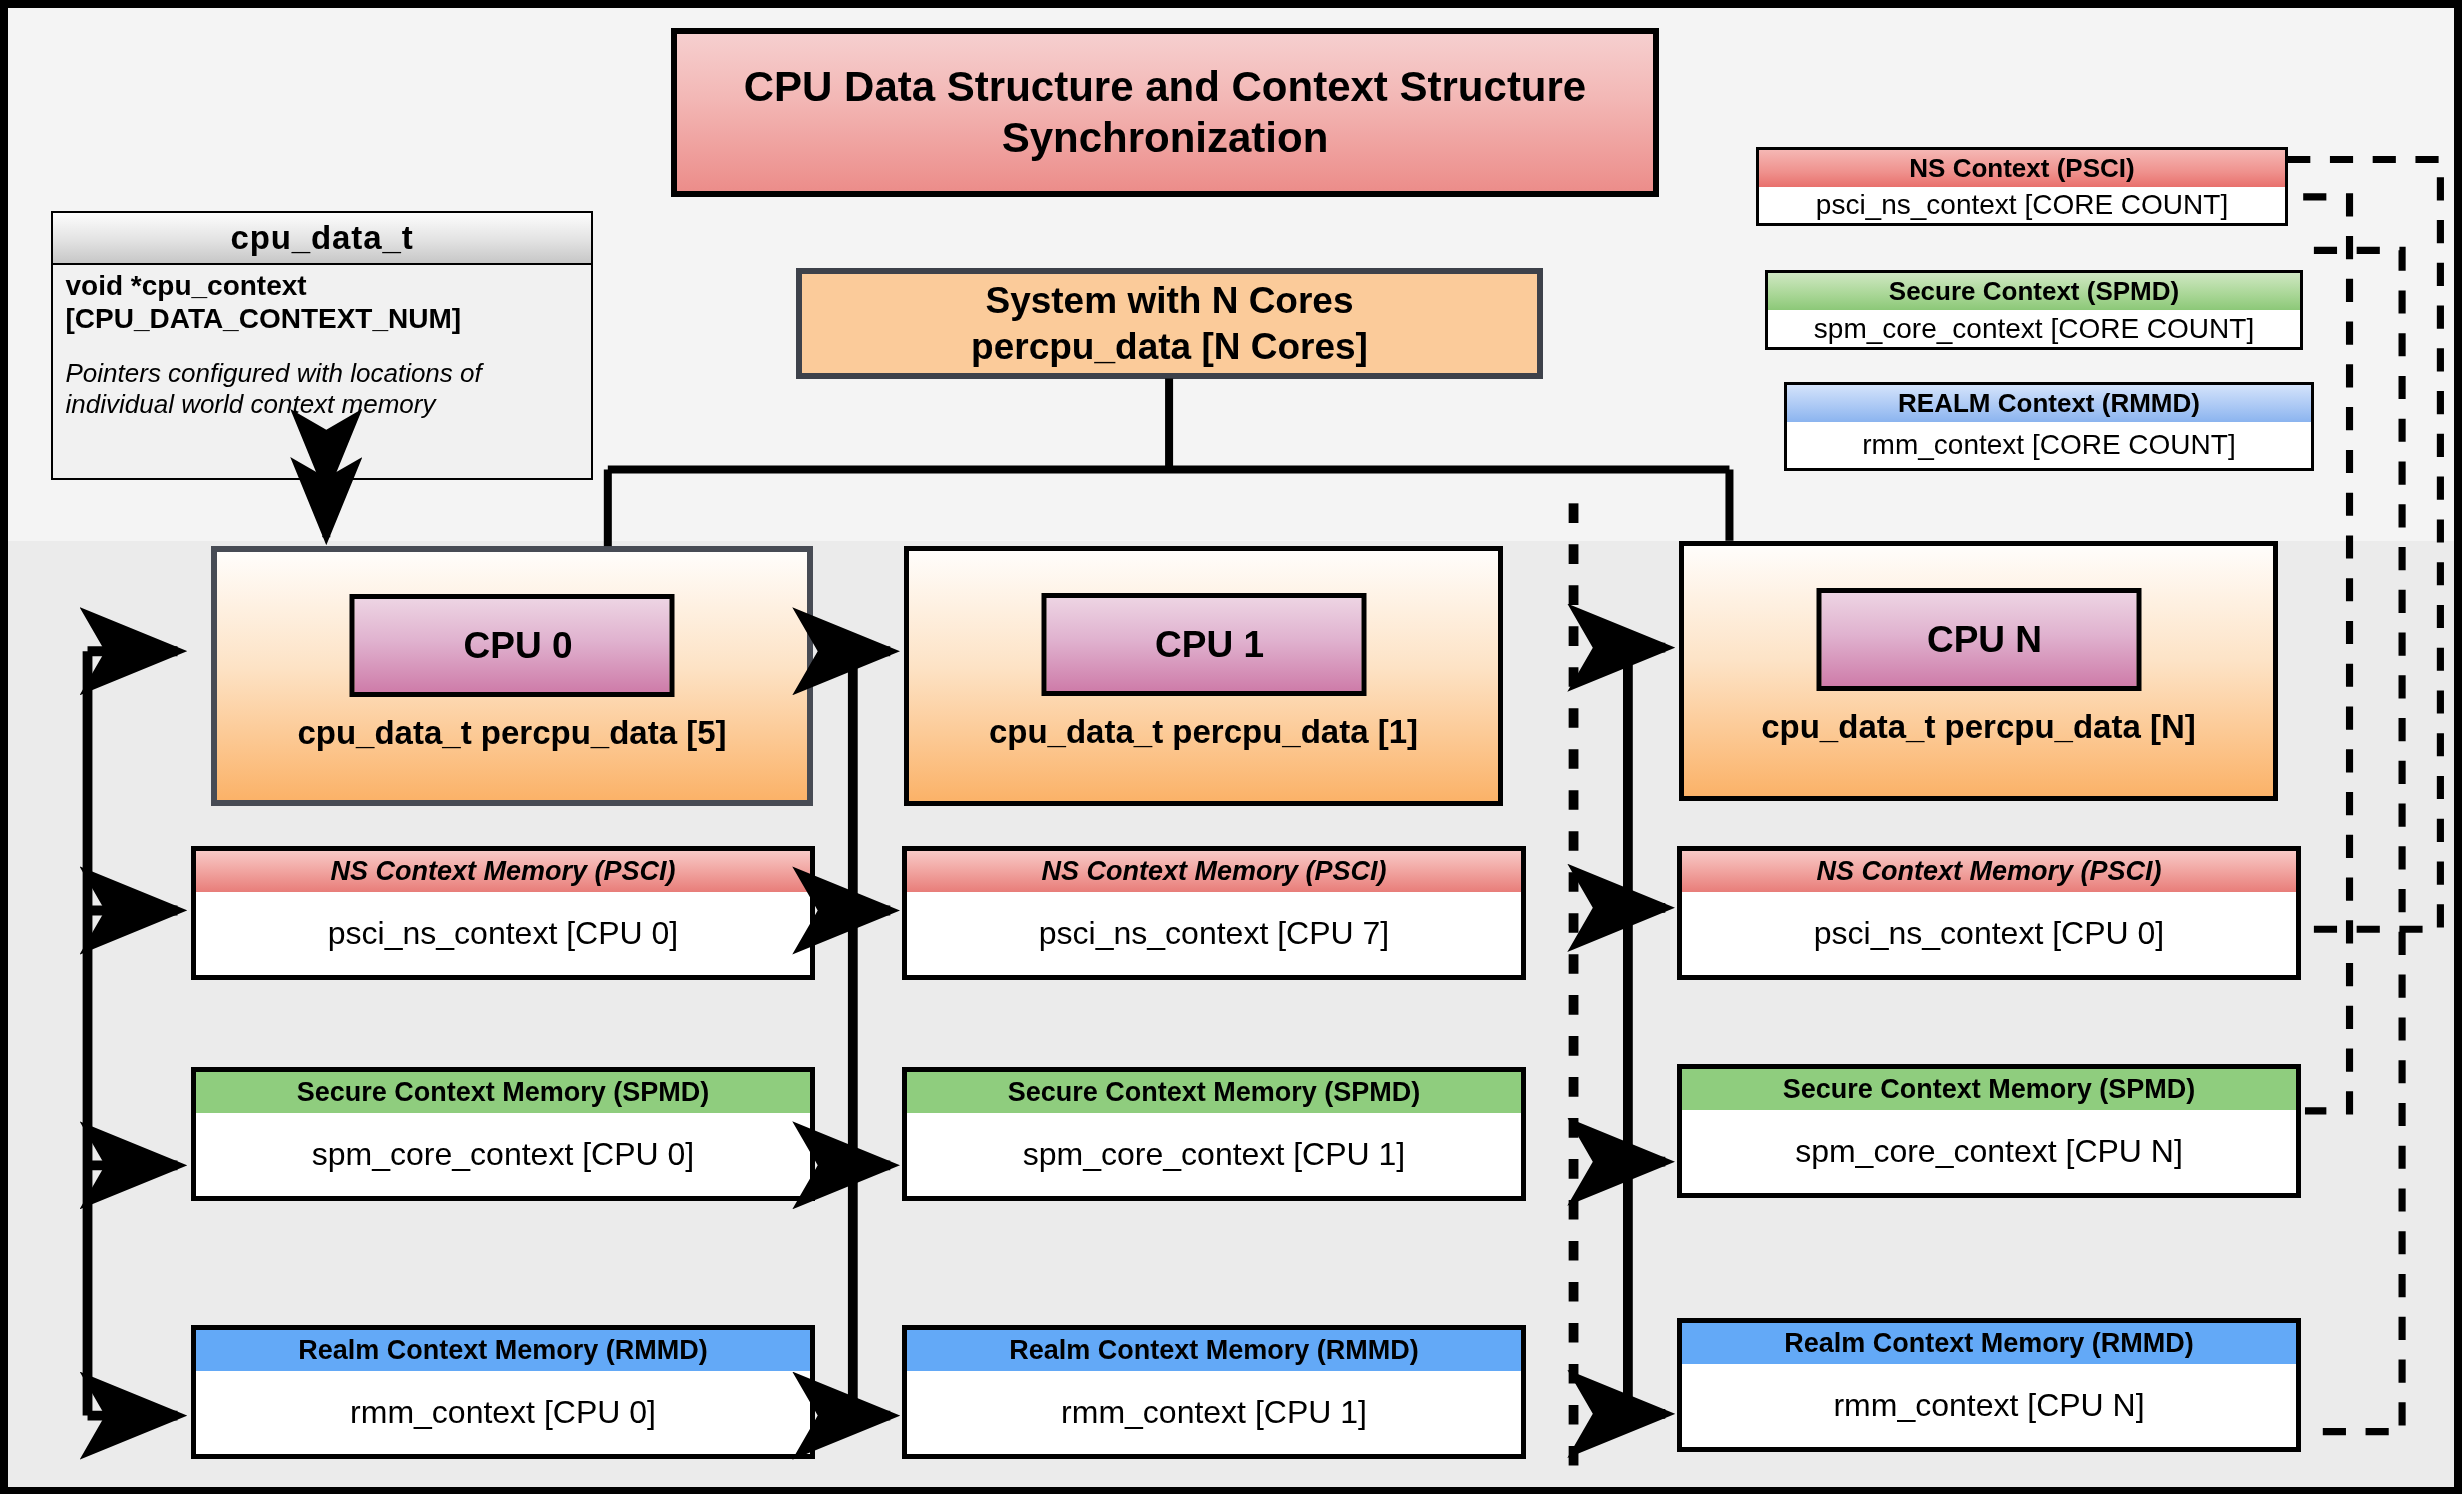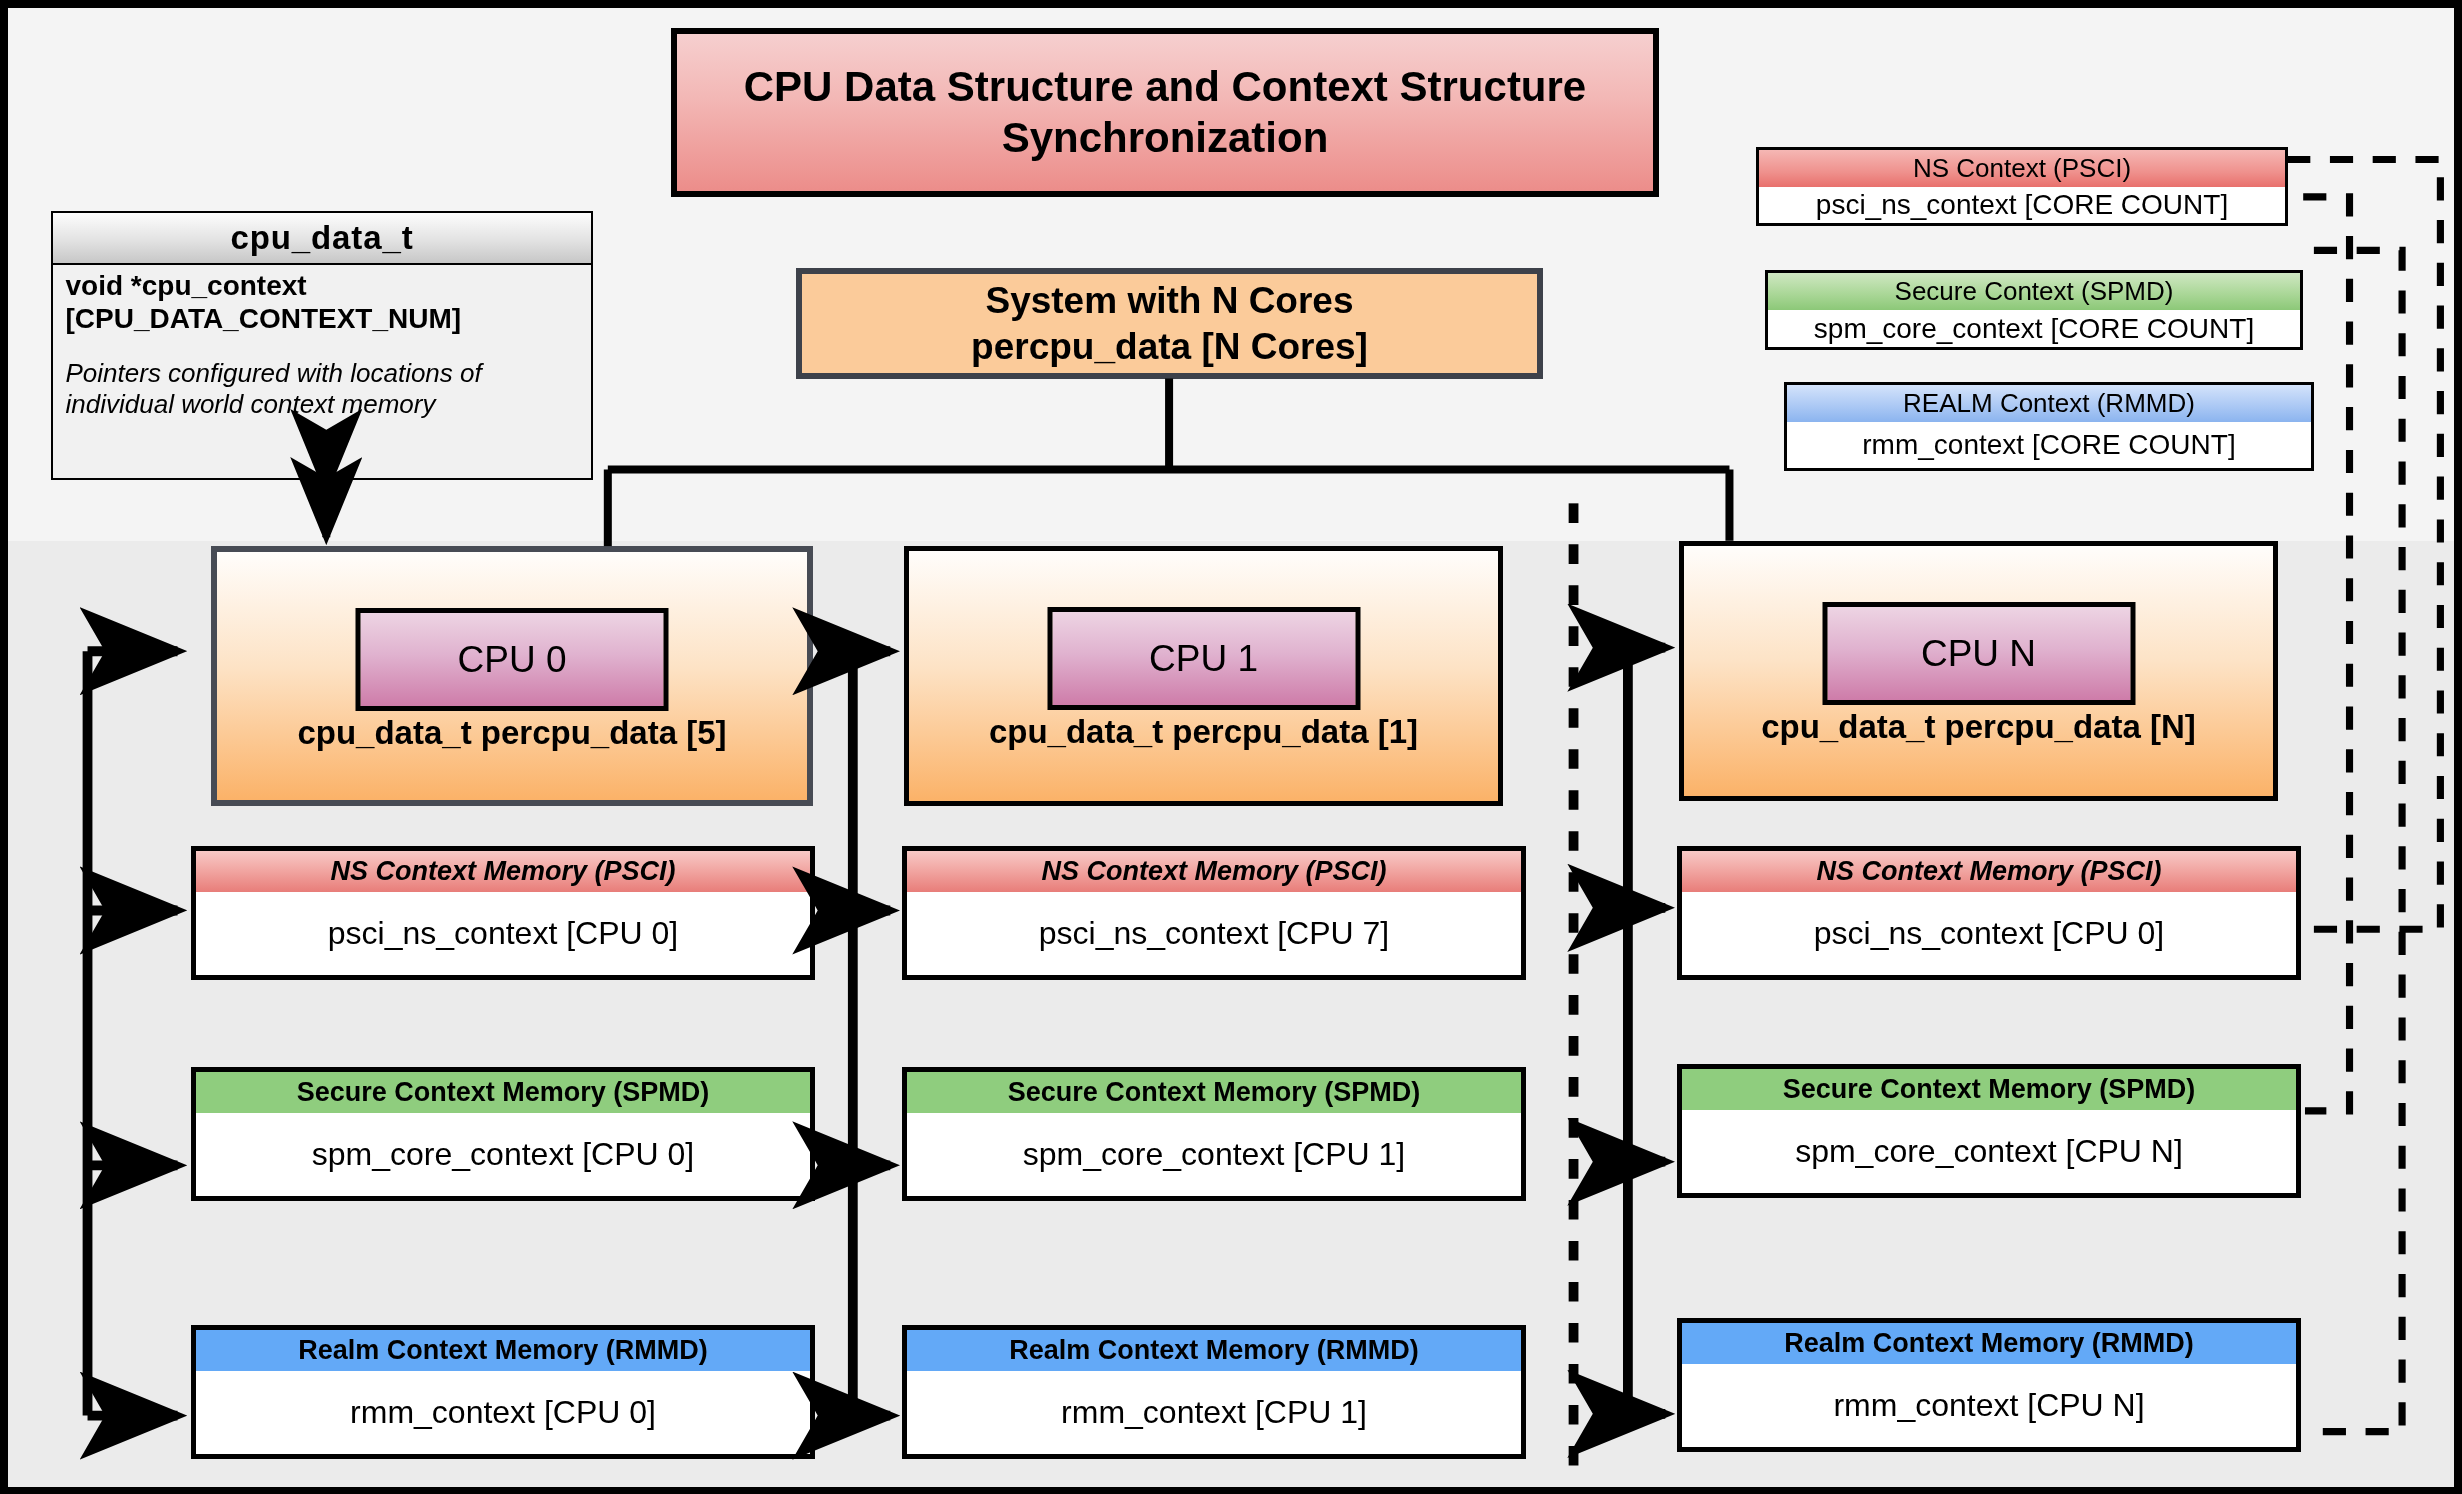--- a/index.html
+++ b/index.html
@@ -59,26 +59,26 @@
 
   
   .cpu-block{
     height:260px;
     background:linear-gradient(180deg,#fffdfb 0%,#fde3c6 46%,#fbb268 100%);
     display:block;
   }
   .cpu-block.gray-border{border:6.2px solid #474b54;}
   .cpu-block.black-border{border:5.3px solid #000;}
   .cpu-chip{
-    position:absolute;left:50%;transform:translateX(-50%);top:56px;
+    position:absolute;left:50%;transform:translateX(-50%);top:42px;
     width:303px;height:93px;
     border:5.3px solid #000;
     background:linear-gradient(180deg,#edd4e3 0%,#e0b2cf 45%,#ce7ca9 100%);
     display:flex;align-items:center;justify-content:center;
-    font-weight:normal;font-size:37px;color:#000;
+    font-weight:bold;font-size:37px;color:#000;padding-left:12px;
   }
   .cpu-label{
     position:absolute;left:0;right:0;top:162px;text-align:center;
     font-weight:bold;font-size:33px;color:#000;
   }
 
   
   .ctx-card{border:5.3px solid #000;background:#fff;}
   .ctx-head{
     position:absolute;left:0;top:0;width:100%;height:41px;
@@ -93,21 +93,21 @@
     position:absolute;left:0;top:41px;right:0;bottom:0;
     display:flex;align-items:center;justify-content:center;
     font-size:32px;color:#000;background:#fff;
   }
 
   
   .leg-card{border:3.6px solid #000;background:#f2f2f2;}
   .leg-head{
     position:absolute;left:0;top:0;width:100%;height:37px;
     display:flex;align-items:center;justify-content:center;
-    font-weight:normal;font-size:26px;color:#000;
+    font-weight:bold;font-size:26px;color:#000;
     border-bottom:2.7px solid #000;
   }
   .leg-head.ns{background:linear-gradient(180deg,#f5b7b4 0%,#ef918d 60%,#e8706c 100%);}
   .leg-head.secure{background:linear-gradient(180deg,#cfe8c2 0%,#a8d695 60%,#8cc878 100%);}
   .leg-head.realm{background:linear-gradient(180deg,#d4e3fb 0%,#a9c7f4 60%,#8bb4ef 100%);}
   .leg-body{
     position:absolute;left:0;top:37px;right:0;bottom:0;
     display:flex;align-items:center;justify-content:center;
     font-size:28px;color:#000;background:#fff;
   }

